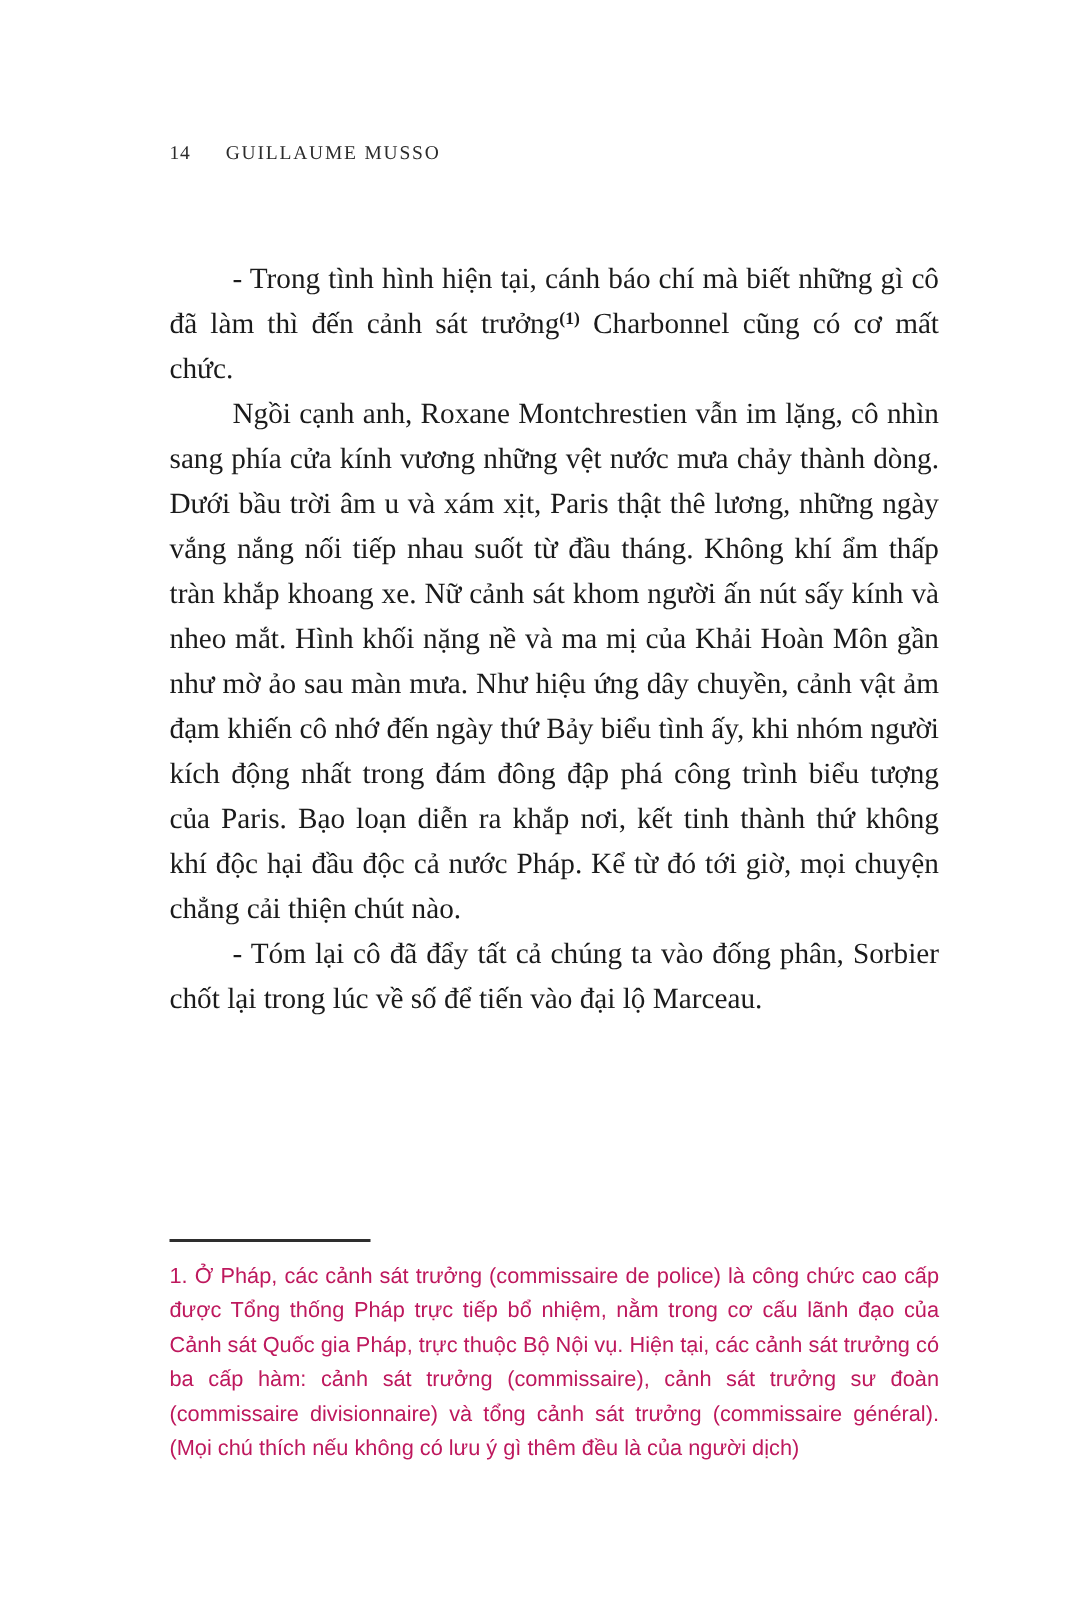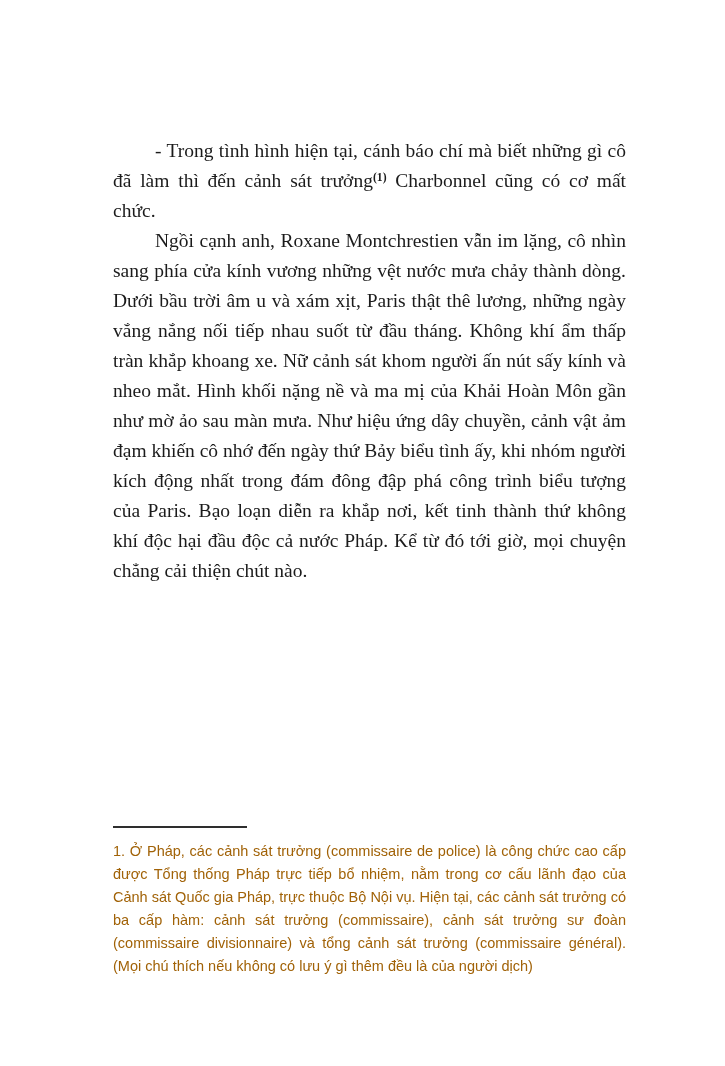--- a/index.html
+++ b/index.html
@@ -26,21 +26,21 @@
     color: #2b2b2b;
     white-space: nowrap;
   }
   .running-header .page-number {
     letter-spacing: 0.5px;
   }
   .running-header .running-title {
     margin-left: 19px;
   }
   .body-text {
-    margin-top: 41px;
+    margin-top: 63px;
     width: 513px;
     font-size: 19.5px;
     line-height: 30px;
     text-align: justify;
     color: #1b1b1b;
   }
   .body-text p {
     margin: 0;
     text-indent: 42px;
   }
@@ -63,34 +63,39 @@
     height: 2px;
     background: #2e2e2e;
     margin-bottom: 12px;
   }
   .footnote {
     margin: 0;
     font-family: "Liberation Sans", sans-serif;
     font-size: 14.5px;
     line-height: 23px;
     text-align: justify;
-    color: #a16207;
+    color: #be185d;
   }
 </style>
 </head>
 <body>
 
 <div class="page">
 
+  <header class="running-header">
+    <span class="page-number">14</span>
+    <span class="running-title">GUILLAUME MUSSO</span>
+  </header>
 
   <main class="body-text">
     <p><span>- Trong tình hình hiện tại, cánh báo chí mà biết những gì cô đã làm thì đến cảnh sát trưởng</span><sup class="fnref">(1)</sup><span> Charbonnel cũng có cơ mất chức.</span></p>
 
     <p>Ngồi cạnh anh, Roxane Montchrestien vẫn im lặng, cô nhìn sang phía cửa kính vương những vệt nước mưa chảy thành dòng. Dưới bầu trời âm u và xám xịt, Paris thật thê lương, những ngày vắng nắng nối tiếp nhau suốt từ đầu tháng. Không khí ẩm thấp tràn khắp khoang xe. Nữ cảnh sát khom người ấn nút sấy kính và nheo mắt. Hình khối nặng nề và ma mị của Khải Hoàn Môn gần như mờ ảo sau màn mưa. Như hiệu ứng dây chuyền, cảnh vật ảm đạm khiến cô nhớ đến ngày thứ Bảy biểu tình ấy, khi nhóm người kích động nhất trong đám đông đập phá công trình biểu tượng của Paris. Bạo loạn diễn ra khắp nơi, kết tinh thành thứ không khí độc hại đầu độc cả nước Pháp. Kể từ đó tới giờ, mọi chuyện chẳng cải thiện chút nào.</p>
 
+    <p>- Tóm lại cô đã đẩy tất cả chúng ta vào đống phân, Sorbier chốt lại trong lúc về số để tiến vào đại lộ Marceau.</p>
 
   </main>
 
   <footer class="footnote-area">
     <div class="footnote-rule"></div>
     <p class="footnote">1. Ở Pháp, các cảnh sát trưởng (commissaire de police) là công chức cao cấp được Tổng thống Pháp trực tiếp bổ nhiệm, nằm trong cơ cấu lãnh đạo của Cảnh sát Quốc gia Pháp, trực thuộc Bộ Nội vụ. Hiện tại, các cảnh sát trưởng có ba cấp hàm: cảnh sát trưởng (commissaire), cảnh sát trưởng sư đoàn (commissaire divisionnaire) và tổng cảnh sát trưởng (commissaire général). (Mọi chú thích nếu không có lưu ý gì thêm đều là của người dịch)</p>
   </footer>
 
 </div>
 

